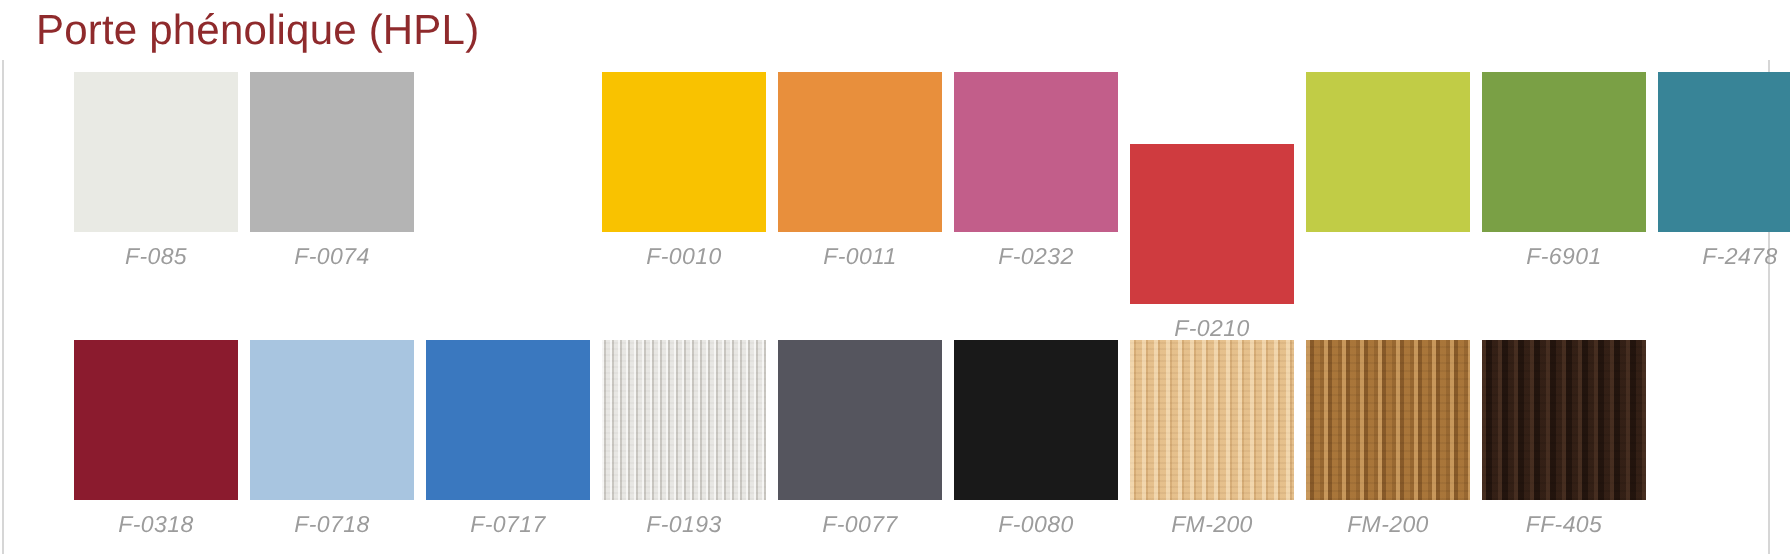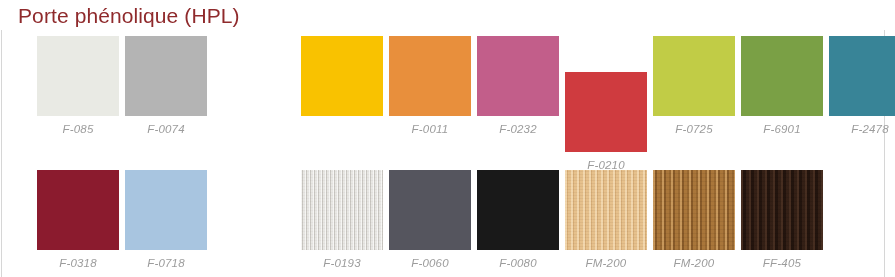--- a/index.html
+++ b/index.html
@@ -146,62 +146,66 @@
         <div class="swatch-cell" style="left: 10px;">
           <div class="swatch-chip" style="background-color: rgb(233, 234, 228);"></div>
           <div class="swatch-label">F-085</div>
         </div>
         <div class="swatch-cell" style="left: 98px;">
           <div class="swatch-chip" style="background-color: rgb(180, 180, 180);"></div>
           <div class="swatch-label">F-0074</div>
         </div>
         <div class="swatch-cell" style="left: 274px;">
           <div class="swatch-chip" style="background-color: rgb(249, 194, 0);"></div>
+          <div class="swatch-label">F-0010</div>
         </div>
         <div class="swatch-cell" style="left: 362px;">
           <div class="swatch-chip" style="background-color: rgb(232, 143, 60);"></div>
           <div class="swatch-label">F-0011</div>
         </div>
         <div class="swatch-cell" style="left: 450px;">
           <div class="swatch-chip" style="background-color: rgb(194, 94, 138);"></div>
           <div class="swatch-label">F-0232</div>
         </div>
         <div class="swatch-cell" style="left: 538px; margin-top: 36px;">
           <div class="swatch-chip" style="background-color: rgb(207, 59, 63);"></div>
           <div class="swatch-label">F-0210</div>
         </div>
         <div class="swatch-cell" style="left: 626px;">
           <div class="swatch-chip" style="background-color: rgb(193, 204, 70);"></div>
-          <div class="swatch-label">F-0725</div>
         </div>
         <div class="swatch-cell" style="left: 714px;">
           <div class="swatch-chip" style="background-color: rgb(122, 160, 69);"></div>
           <div class="swatch-label">F-6901</div>
         </div>
         <div class="swatch-cell" style="left: 802px;">
           <div class="swatch-chip" style="background-color: rgb(56, 132, 151);"></div>
           <div class="swatch-label">F-2478</div>
         </div>
       </div>
     <div class="swatch-row row-2">
         <div class="swatch-cell" style="left: 10px;">
           <div class="swatch-chip" style="background-color: rgb(139, 27, 46);"></div>
           <div class="swatch-label">F-0318</div>
         </div>
         <div class="swatch-cell" style="left: 98px;">
           <div class="swatch-chip" style="background-color: rgb(168, 197, 224);"></div>
           <div class="swatch-label">F-0718</div>
         </div>
+        <div class="swatch-cell" style="left: 186px;">
+          <div class="swatch-chip" style="background-color: rgb(58, 120, 191);"></div>
+          <div class="swatch-label">F-0717</div>
+        </div>
         <div class="swatch-cell" style="left: 274px;">
           <div class="swatch-chip tex-linen" style="background-color: rgb(220, 218, 213);"></div>
           <div class="swatch-label">F-0193</div>
         </div>
         <div class="swatch-cell" style="left: 362px;">
           <div class="swatch-chip" style="background-color: rgb(85, 85, 94);"></div>
-          <div class="swatch-label">F-0060</div>
+          <div class="swatch-label">F-0077</div>
         </div>
         <div class="swatch-cell" style="left: 450px;">
           <div class="swatch-chip" style="background-color: rgb(25, 25, 25);"></div>
           <div class="swatch-label">F-0080</div>
         </div>
         <div class="swatch-cell" style="left: 538px;">
           <div class="swatch-chip tex-wood-light" style="background-color: rgb(227, 189, 135);"></div>
           <div class="swatch-label">FM-200</div>
         </div>
         <div class="swatch-cell" style="left: 626px;">

